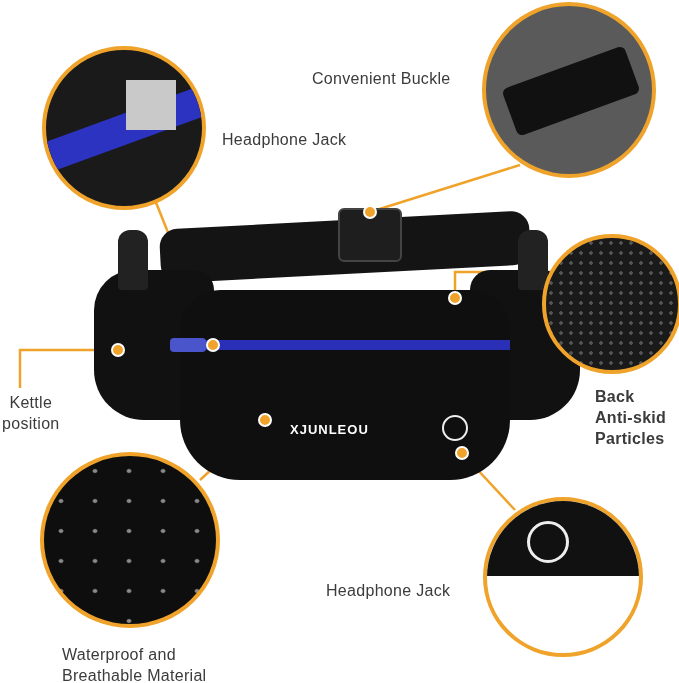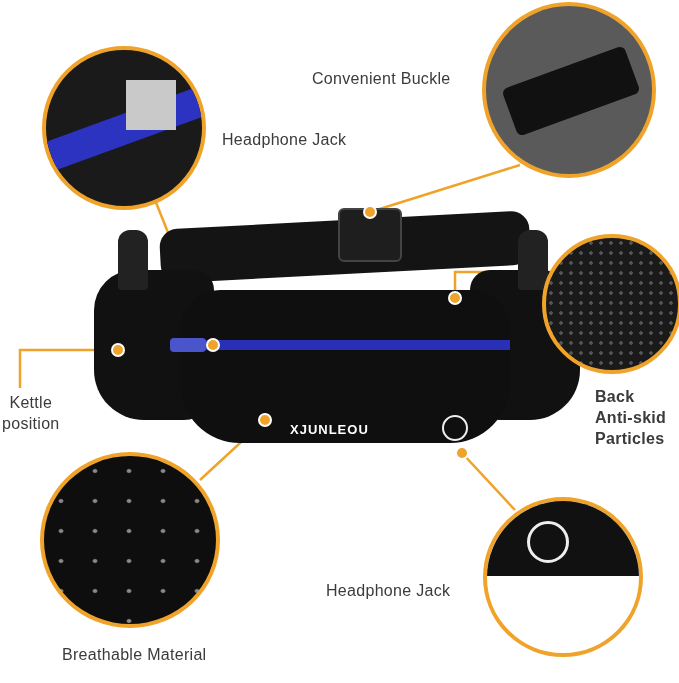--- a/index.html
+++ b/index.html
@@ -28,21 +28,21 @@
   <div style="position:absolute;left:70px;top:20px;width:370px;height:54px;background:#141414;border-radius:18px;transform:rotate(-3deg);"></div>
 
   <div style="position:absolute;left:248px;top:8px;width:60px;height:50px;background:#1e1e1e;border:2px solid #444;border-radius:6px;"></div>
 
   <div style="position:absolute;left:4px;top:70px;width:120px;height:150px;background:#111;border-radius:40px 20px 30px 50px;"></div>
   <div style="position:absolute;left:28px;top:30px;width:30px;height:60px;background:#222;border-radius:12px 12px 4px 4px;"></div>
 
   <div style="position:absolute;left:380px;top:70px;width:110px;height:150px;background:#111;border-radius:20px 40px 50px 30px;"></div>
   <div style="position:absolute;left:428px;top:30px;width:30px;height:60px;background:#222;border-radius:12px 12px 4px 4px;"></div>
 
-  <div style="position:absolute;left:90px;top:90px;width:330px;height:153px;background:#0f0f0f;border-radius:40px 40px 60px 60px;">
+  <div style="position:absolute;left:90px;top:90px;width:330px;height:190px;background:#0f0f0f;border-radius:40px 40px 60px 60px;">
     <div style="position:absolute;left:0;top:50px;width:100%;height:10px;background:#2a2fb8;"></div>
     <div style="position:absolute;left:-10px;top:48px;width:36px;height:14px;background:#4a55cc;border-radius:4px;"></div>
     <div style="position:absolute;left:110px;top:132px;color:#fff;font-weight:bold;font-size:13px;letter-spacing:1px;">XJUNLEOU</div>
     <div style="position:absolute;left:262px;top:125px;width:22px;height:22px;border:2px solid #eee;border-radius:50%;"></div>
   </div>
 </div>
 
 <div class="circle" style="left:42px;top:46px;width:164px;height:164px;background:#1a1a1a;">
   <div style="position:absolute;left:0;top:60px;width:180px;height:30px;background:#2c33c0;transform:rotate(-20deg);"></div>
   <div style="position:absolute;left:80px;top:30px;width:50px;height:50px;background:#c9c9c9;"></div>
@@ -70,14 +70,15 @@
   <div>Kettle</div>
   <div>position</div>
 </div>
 <div class="lbl" style="left:595px;top:386px;font-weight:bold;">
   <div>Back</div>
   <div>Anti-skid</div>
   <div>Particles</div>
 </div>
 <div class="lbl" style="left:326px;top:580px;">Headphone Jack</div>
 <div class="lbl" style="left:62px;top:644px;">
+  <div>Waterproof and</div>
   <div>Breathable Material</div>
 </div>
 
 </body></html>

